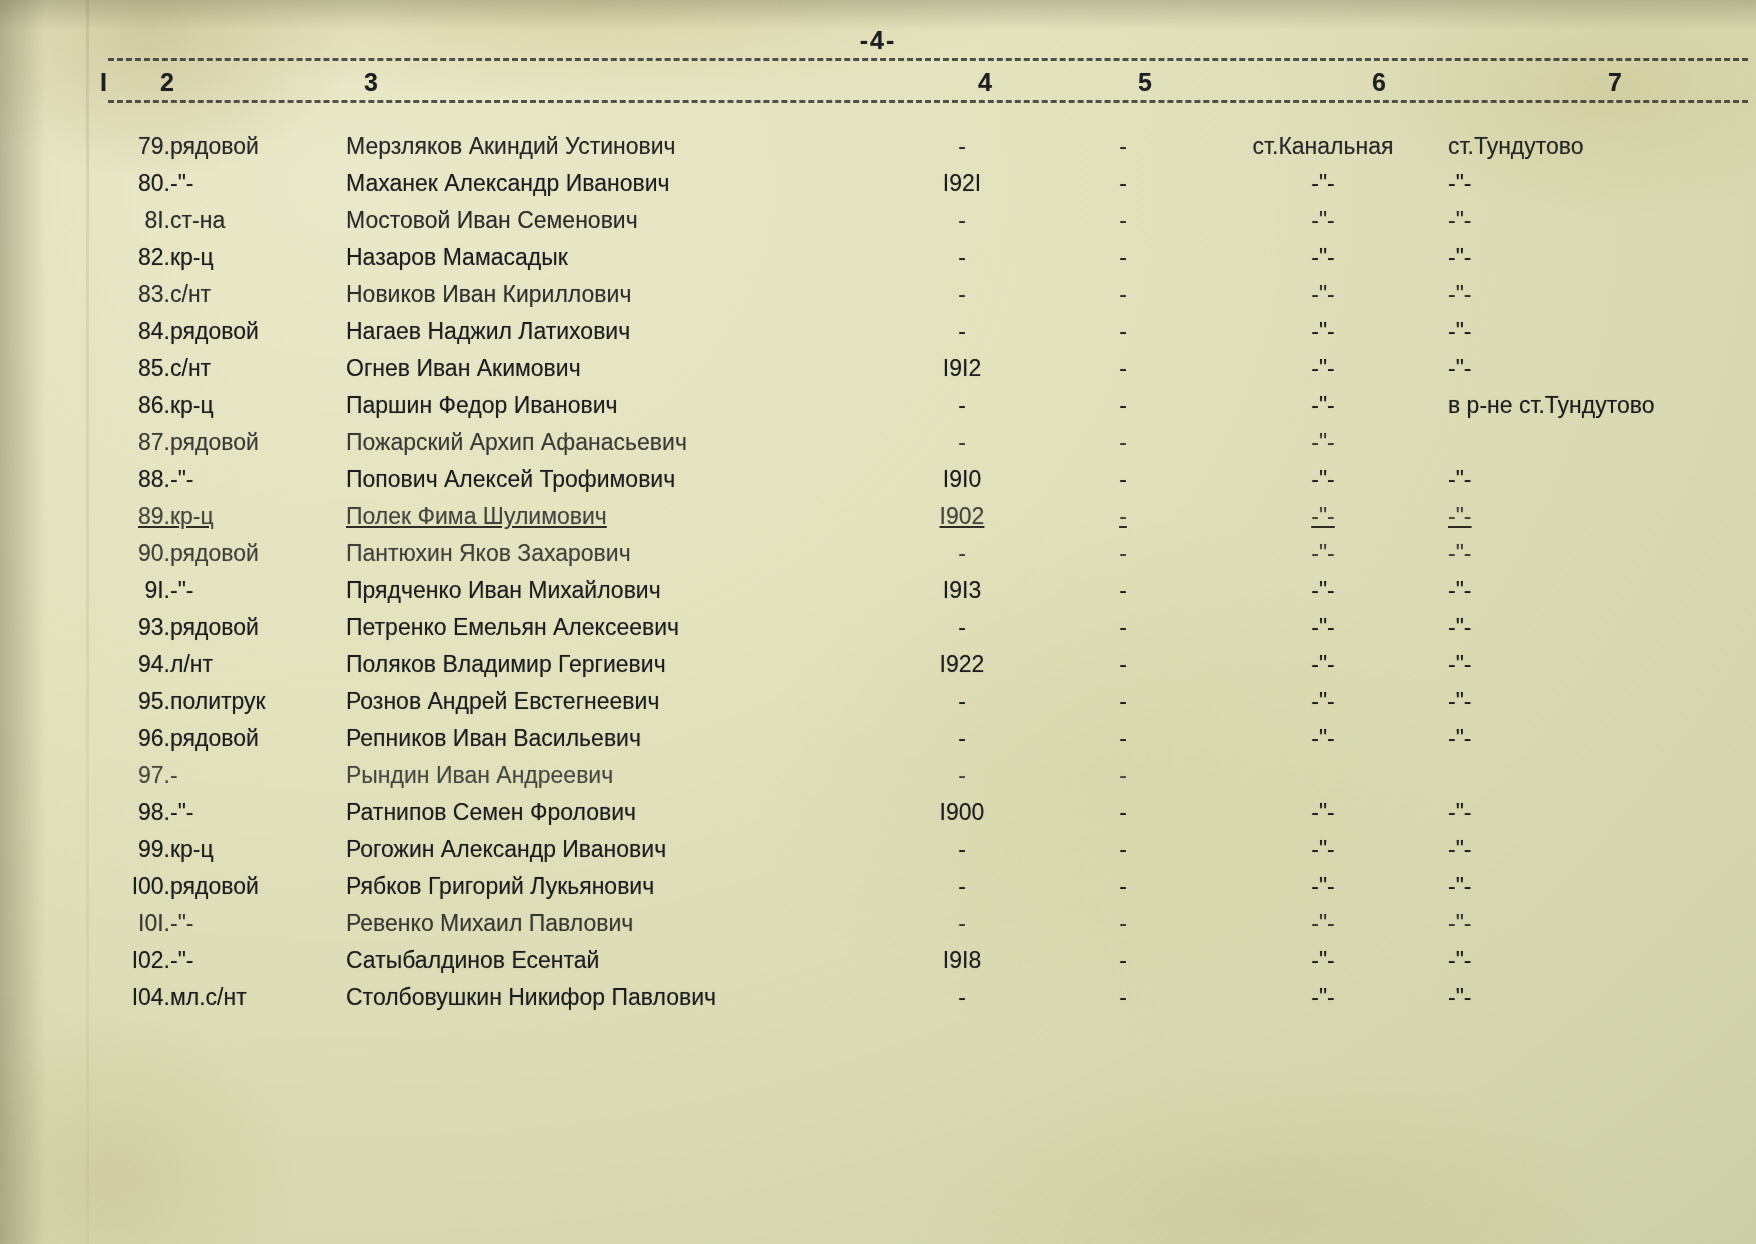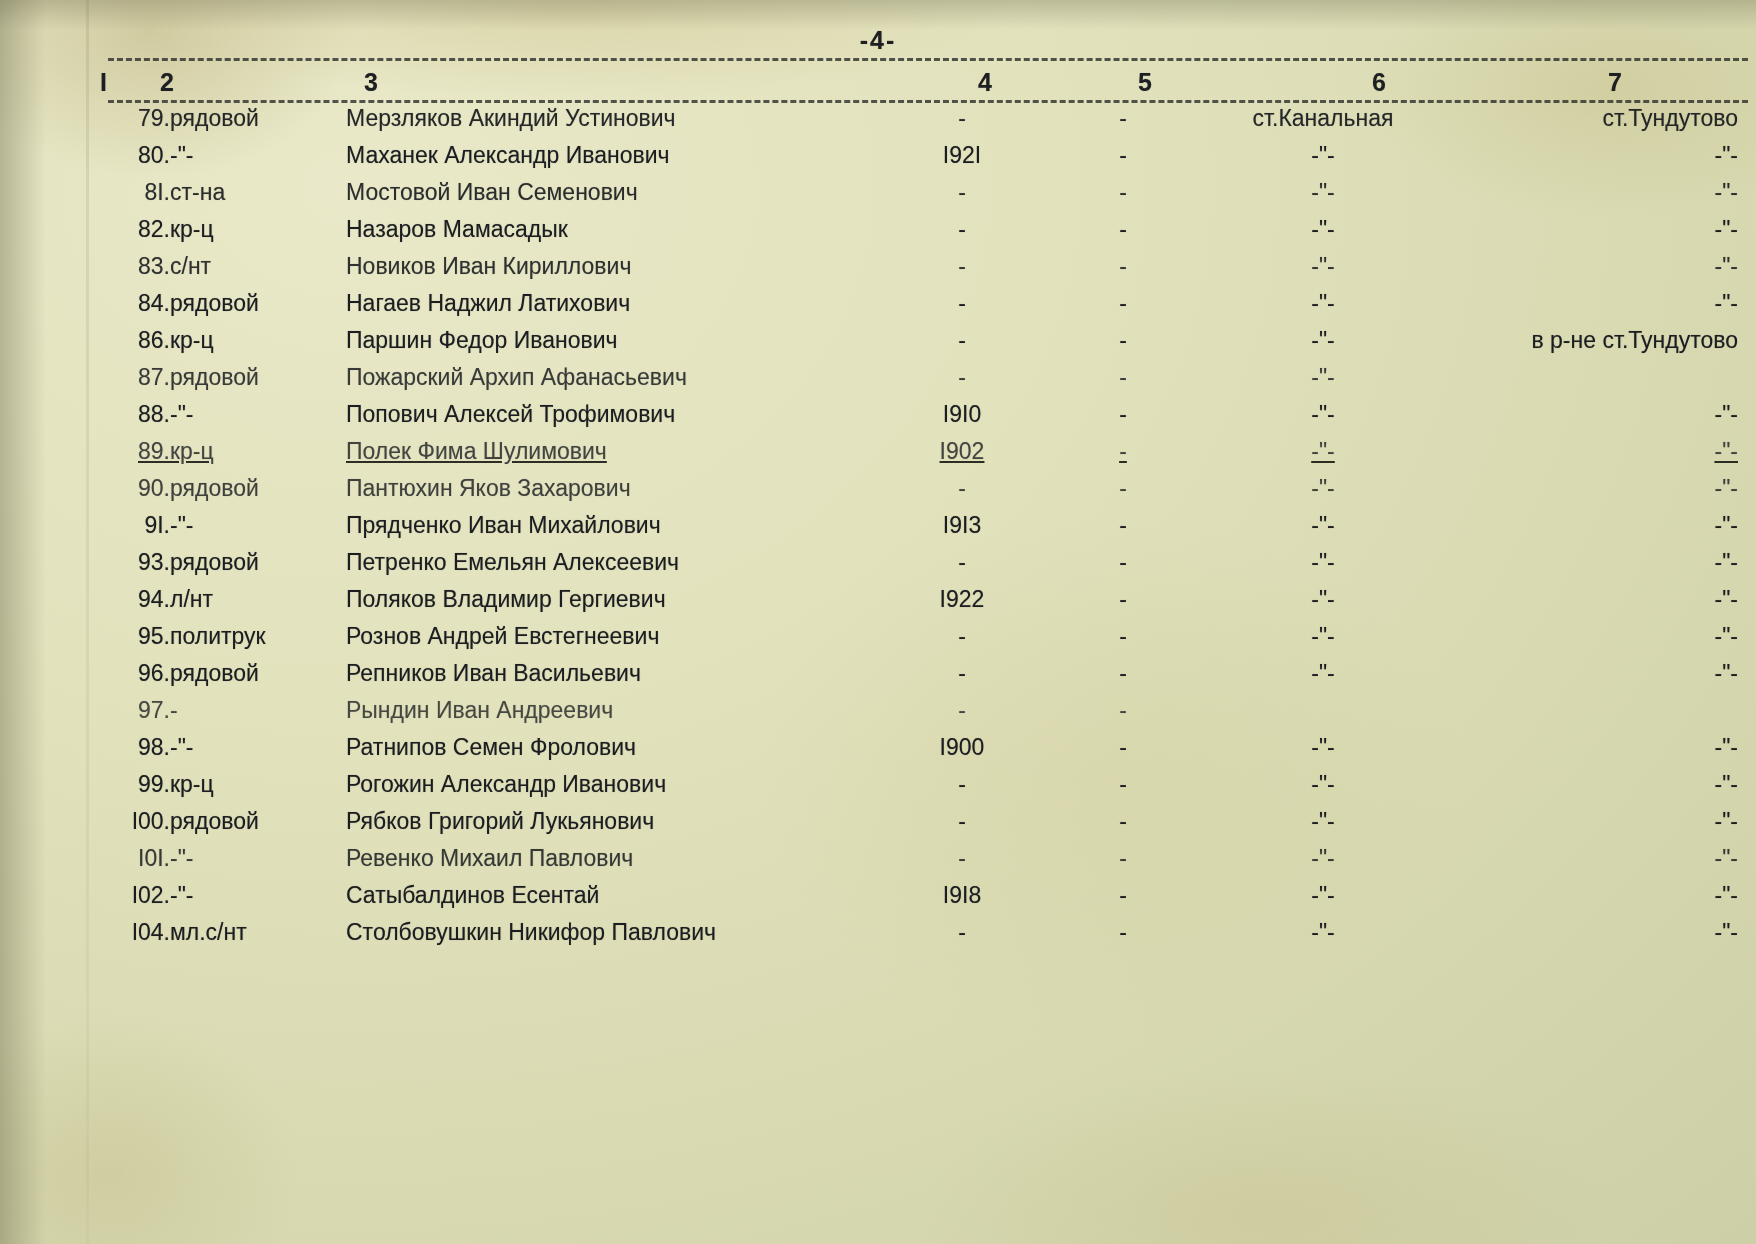--- a/index.html
+++ b/index.html
@@ -72,40 +72,40 @@
     position: absolute;
     top: 68px;
     font-size: 25px;
     font-weight: 700;
     letter-spacing: 1px;
   }
 
   table.reg {
     position: absolute;
     left: 96px;
-    top: 100px;
+    top: 128px;
     border-collapse: collapse;
     font-size: 23px;
   }
   table.reg td {
     padding: 0;
     height: 37px;
     vertical-align: middle;
     white-space: nowrap;
     font-family: "Liberation Sans", sans-serif;
     color: #1b1d20;
     text-shadow: 0 0 1px rgba(35,35,35,.4);
   }
   .c-num   { width: 74px;  text-align: right; padding-right: 12px; }
   .c-rank  { width: 176px; text-align: left;  padding-left: 14px; }
   .c-name  { width: 530px; text-align: left;  padding-left: 8px; }
   .c-year  { width: 172px; text-align: center; }
   .c-five  { width: 150px; text-align: center; }
   .c-six   { width: 250px; text-align: center; }
-  .c-seven { width: 290px; text-align: right; }
+  .c-seven { width: 290px; text-align: left; }
 </style>
 </head>
 <body>
 
 <div class="page">
 
   <div class="stain s1"></div>
   <div class="stain s2"></div>
   <div class="stain s3"></div>
   <div class="stain s4"></div>
@@ -178,20 +178,29 @@
         <tr>
           <td class="c-num">84.</td>
           <td class="c-rank">рядовой</td>
           <td class="c-name">Нагаев Наджил Латихович</td>
           <td class="c-year">-</td>
           <td class="c-five">-</td>
           <td class="c-six">-"-</td>
           <td class="c-seven">-"-</td>
         </tr>
         <tr>
+          <td class="c-num">85.</td>
+          <td class="c-rank">с/нт</td>
+          <td class="c-name">Огнев Иван Акимович</td>
+          <td class="c-year">I9I2</td>
+          <td class="c-five">-</td>
+          <td class="c-six">-"-</td>
+          <td class="c-seven">-"-</td>
+        </tr>
+        <tr>
           <td class="c-num">86.</td>
           <td class="c-rank">кр-ц</td>
           <td class="c-name">Паршин Федор Иванович</td>
           <td class="c-year">-</td>
           <td class="c-five">-</td>
           <td class="c-six">-"-</td>
           <td class="c-seven">в р-не ст.Тундутово</td>
         </tr>
         <tr style="opacity: 0.85;">
           <td class="c-num">87.</td>

